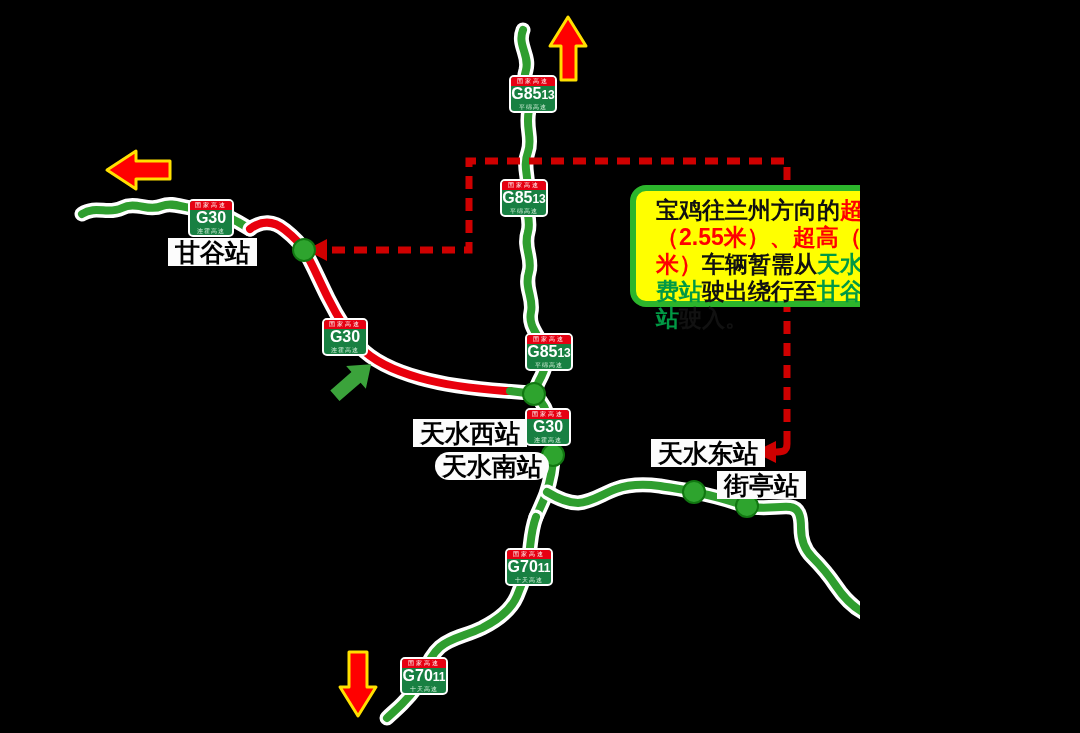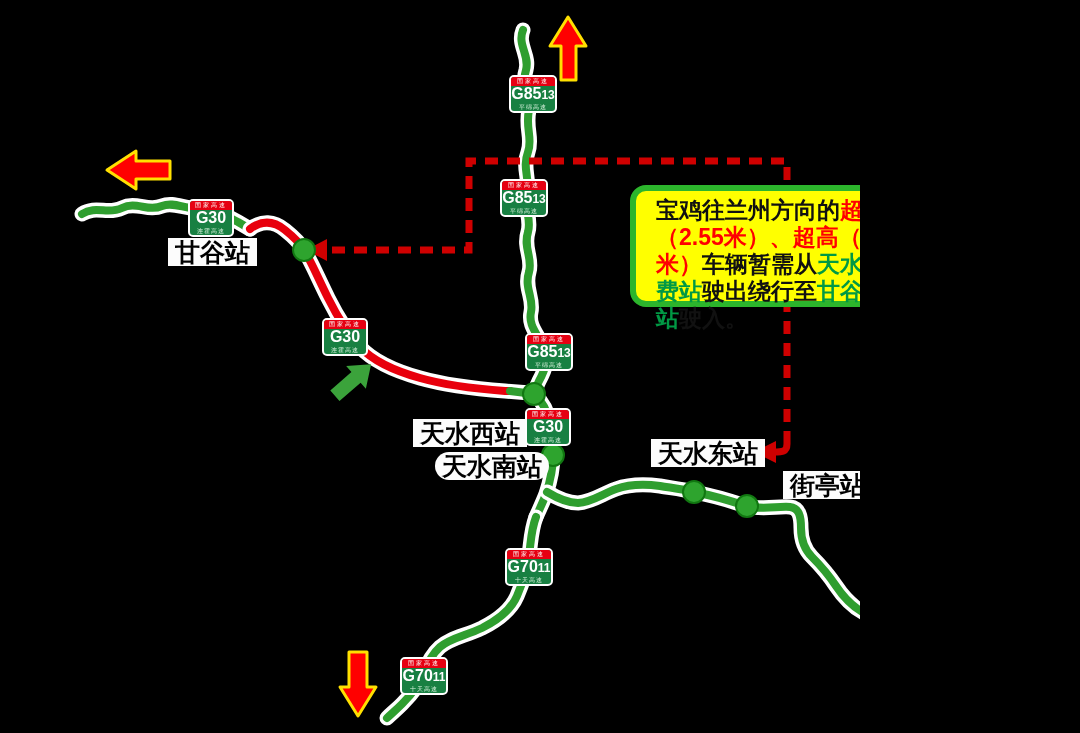--- a/index.html
+++ b/index.html
@@ -140,20 +140,20 @@
   <div class="shield" style="left:400px;top:657px;">
     <div class="band">国家高速</div>
     <div class="code"><span>G70</span><span class="sub">11</span></div>
     <div class="name">十天高速</div>
   </div>
 
   <div class="station" style="left:168px;top:238px;">甘谷站</div>
   <div class="station" style="left:413px;top:419px;">天水西站</div>
   <div class="station" style="left:435px;top:452px;border-radius:14px;">天水南站</div>
   <div class="station" style="left:651px;top:439px;">天水东站</div>
-  <div class="station" style="left:783px;top:471px;">街亭站</div>
+  <div class="station" style="left:717px;top:471px;">街亭站</div>
 
 
   <div class="callout right-box">
     <span class="seg-black">宝鸡往兰州方向的</span><span class="seg-red">超宽（2.55米）、超高（4.0米）</span><span class="seg-black">车辆暂需从</span><span class="seg-green">天水东收费站</span><span class="seg-black">驶出绕行至</span><span class="seg-green">甘谷收费站</span><span class="seg-black">驶入。</span>
   </div>
 
 </div>
 
 </body></html>

